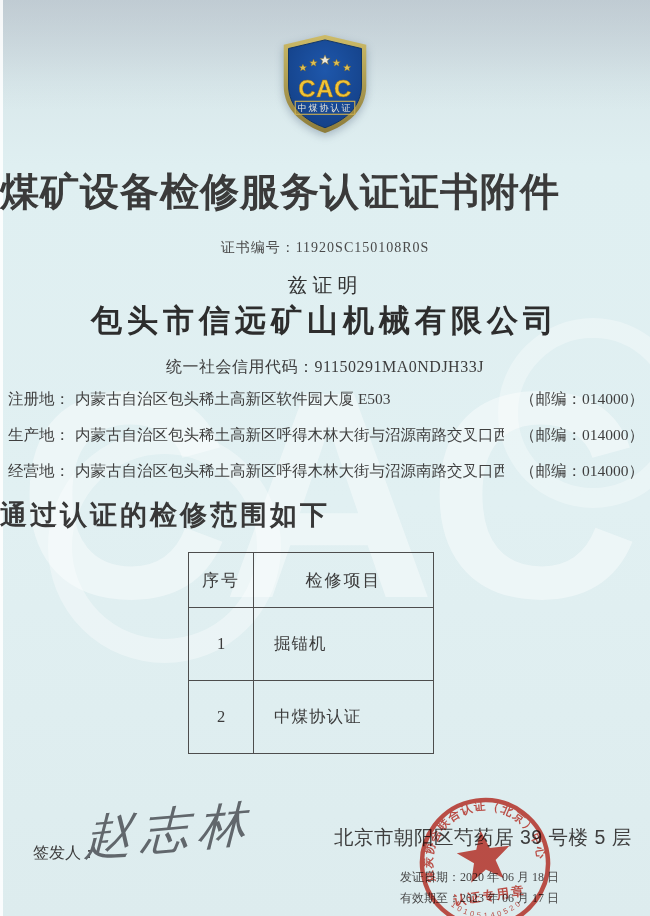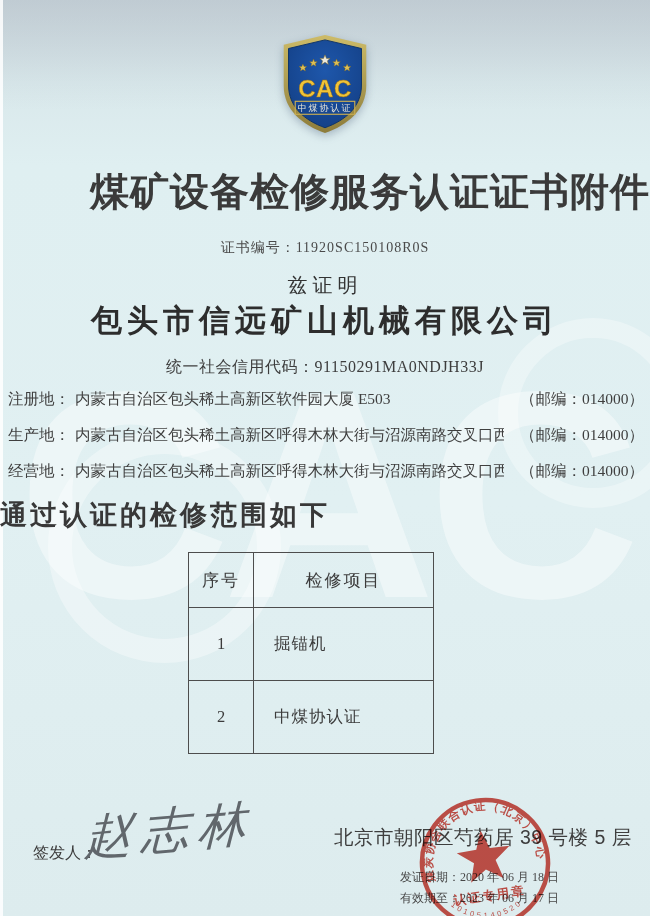--- a/index.html
+++ b/index.html
@@ -27,21 +27,21 @@
   }
   .wm-ring{position:absolute;border-radius:50%;pointer-events:none;}
   .wm-ring.r1{left:48px;top:430px;width:185px;height:185px;border:24px solid rgba(255,255,255,.35);}
   .wm-ring.r2{left:498px;top:318px;width:150px;height:150px;border:20px solid rgba(255,255,255,.32);}
 
   
   .badge{position:absolute;left:277px;top:32px;width:96px;height:106px;filter:drop-shadow(0 3px 4px rgba(60,80,110,.35));}
 
   .title{
     position:absolute;left:0;right:0;top:165px;margin:0;
-    text-align:right;font-size:39px;font-weight:bold;color:#3a3a3a;letter-spacing:1px;
+    text-align:left;font-size:39px;font-weight:bold;color:#3a3a3a;letter-spacing:1px;
   }
   .cert-no{
     position:absolute;left:0;right:0;top:239px;text-align:center;
     font-size:14px;color:#4a4a4a;letter-spacing:1px;
     font-family:"Liberation Serif","DejaVu Serif",serif;
   }
   .statement{
     position:absolute;left:0;right:0;top:272px;text-align:center;
     font-size:20px;color:#333;letter-spacing:5px;
     font-family:"Liberation Serif","DejaVu Serif",serif;

